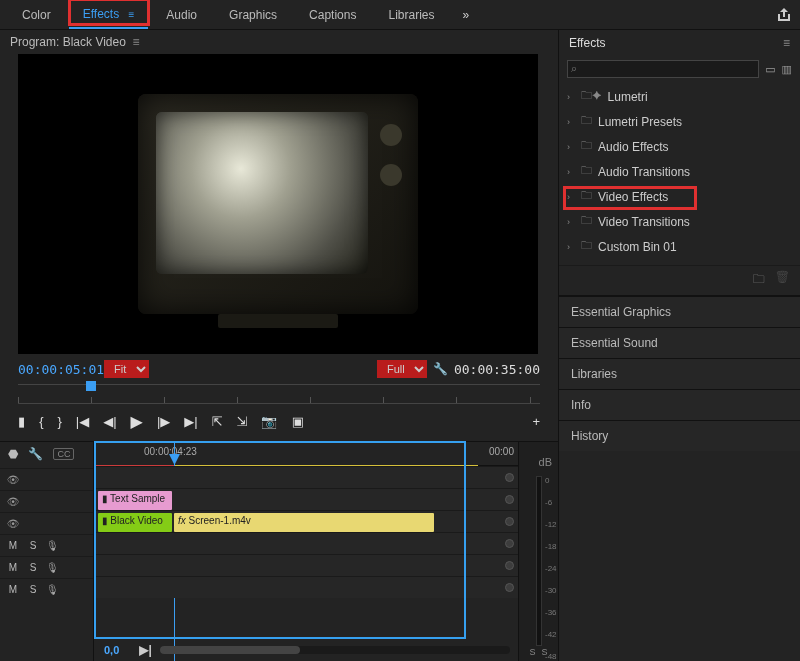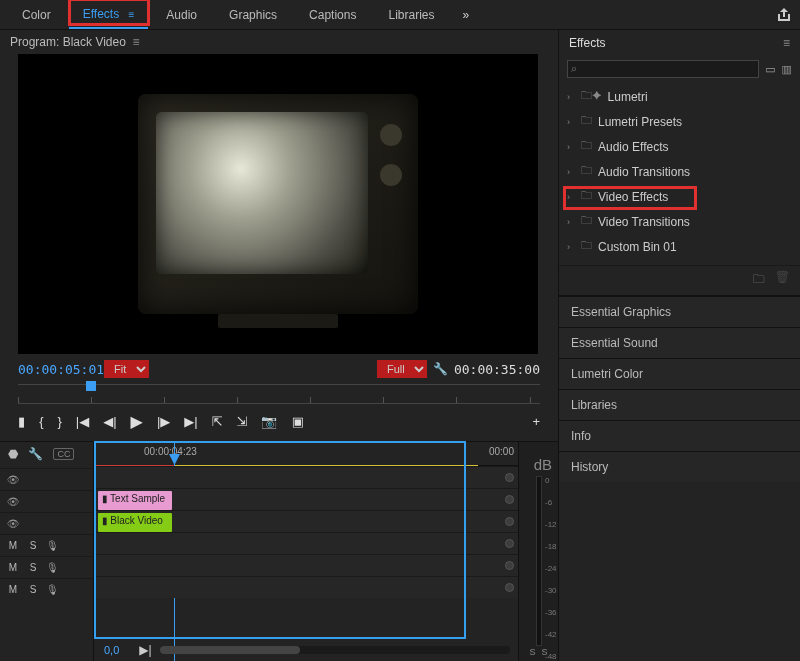--- a/index.html
+++ b/index.html
@@ -51,21 +51,21 @@
   .tl-playhead::before{ content:""; position:absolute; top:12px; left:-5px; width:11px; height:11px; background:#3b9ef3; clip-path: polygon(50% 100%, 0 0, 100% 0);}
   .tl-track { height:22px; position:relative; border-top:1px solid #1a1a1a; background:#262626;}
   .tl-track .dot { position:absolute; right:4px; top:6px; width:9px; height:9px; border-radius:50%; background:#3d3d3d; border:1px solid #555;}
   .clip { position:absolute; top:2px; height:19px; font-size:10px; padding:2px 4px; color:#222; border-radius:1px; overflow:hidden; white-space:nowrap;}
   .clip-pink { background:#e79bd0;}
   .clip-purple { background:#84cc16;}
   .clip-yellow { background:#e8d872;}
   .workarea-bar { position:absolute; top:23px; height:2px; }
   .wb-red { left:0; width:80px; background:#cc3b3b;}
   .wb-yellow { left:80px; right:40px; background:#d6c03a;}
-  .tl-footer { position:absolute; bottom:0; left:0; right:0; height:22px; display:flex; align-items:center;}
+  .tl-footer { position:absolute; bottom:0; left:0; right:0; height:22px; display:flex; align-items:center;font-weight:bold;}
   .tl-footer .zoomval { color:#4aa8ff; font-size:11px; margin-left:10px;}
   .tl-footer .endbtn { color:#ccc; margin-left:20px;}
   .tl-footer .scroll { flex:1; height:8px; margin: 0 8px; background:#1a1a1a; border-radius:4px; position:relative;}
   .tl-footer .scroll .thumb { position:absolute; left:0; width:40%; height:100%; background:#444; border-radius:4px;}
   .selection-outline { position:absolute; border:2px solid #36a0f0; pointer-events:none;}
   
   .audio-meter { width: 40px; background:#1f1f1f; border-left:1px solid #111; position:relative; padding-top:34px;}
   .meter-bar { width:6px; height:170px; background:#121212; margin: 0 auto; border:1px solid #333;}
   .meter-scale { position:absolute; left:26px; top:34px; font-size:8px; color:#777; display:flex; flex-direction:column; gap:13px;}
   .meter-solo { position:absolute; bottom:4px; left:0; right:0; display:flex; justify-content:center; gap:6px; font-size:9px; color:#888;}
@@ -212,20 +212,21 @@
 
         <div class="tl-track">
             <div class="dot"></div>
           </div>
         <div class="tl-track">
           <div class="clip clip-pink" style="left:4px; width:74px;">▮ <span>Text Sample</span></div>
           <div class="dot"></div>
         </div>
         <div class="tl-track">
           <div class="clip clip-purple" style="left:4px; width:74px;">▮ <span>Black Video</span></div>
+          <div class="clip clip-yellow" style="left:80px; width:260px;"><i style="font-style:italic;">fx</i> <span>Screen-1.m4v</span></div>
           <div class="dot"></div>
         </div>
         <div class="tl-track">
             <div class="dot"></div>
           </div>
         <div class="tl-track">
             <div class="dot"></div>
           </div>
         <div class="tl-track">
             <div class="dot"></div>
@@ -235,21 +236,21 @@
           <span class="zoomval">0,0</span>
           <span class="endbtn">▶|</span>
           <div class="scroll">
               <div class="thumb"></div>
             </div>
         </div>
       </div>
       <div class="selection-outline" style="top:-1px; left:94px; right:92px; bottom:22px;"></div>
 
       <div class="audio-meter" style="margin-left:auto;">
-        <div style="position:absolute; top:14px; right:6px; font-size:15px; color:#888;margin-left:20px;">dB</div>
+        <div style="position:absolute; top:14px; right:6px; font-size:11px; color:#888;margin-left:20px;">dB</div>
         <div class="meter-bar"></div>
         <div class="meter-scale">
           <span>0</span>
             <span>-6</span>
             <span>-12</span>
           <span>-18</span>
             <span>-24</span>
             <span>-30</span>
           <span>-36</span>
             <span>-42</span>
@@ -317,19 +318,18 @@
       </div>
       <div class="tree-footer">
         <span class="ico">🗀</span>
         <span class="ico disabled">🗑</span>
       </div>
       <div class="hl" style="top:156px; left:4px; width:134px; height:24px;"></div>
     </div>
     <div class="side-panels">
       <div class="row">Essential Graphics</div>
       <div class="row">Essential Sound</div>
-      <div class="row">Lumetri Color</div>
       <div class="row">Libraries</div>
       <div class="row">Info</div>
       <div class="row">History</div>
     </div>
   </div>
 </div>
 
 </body></html>

